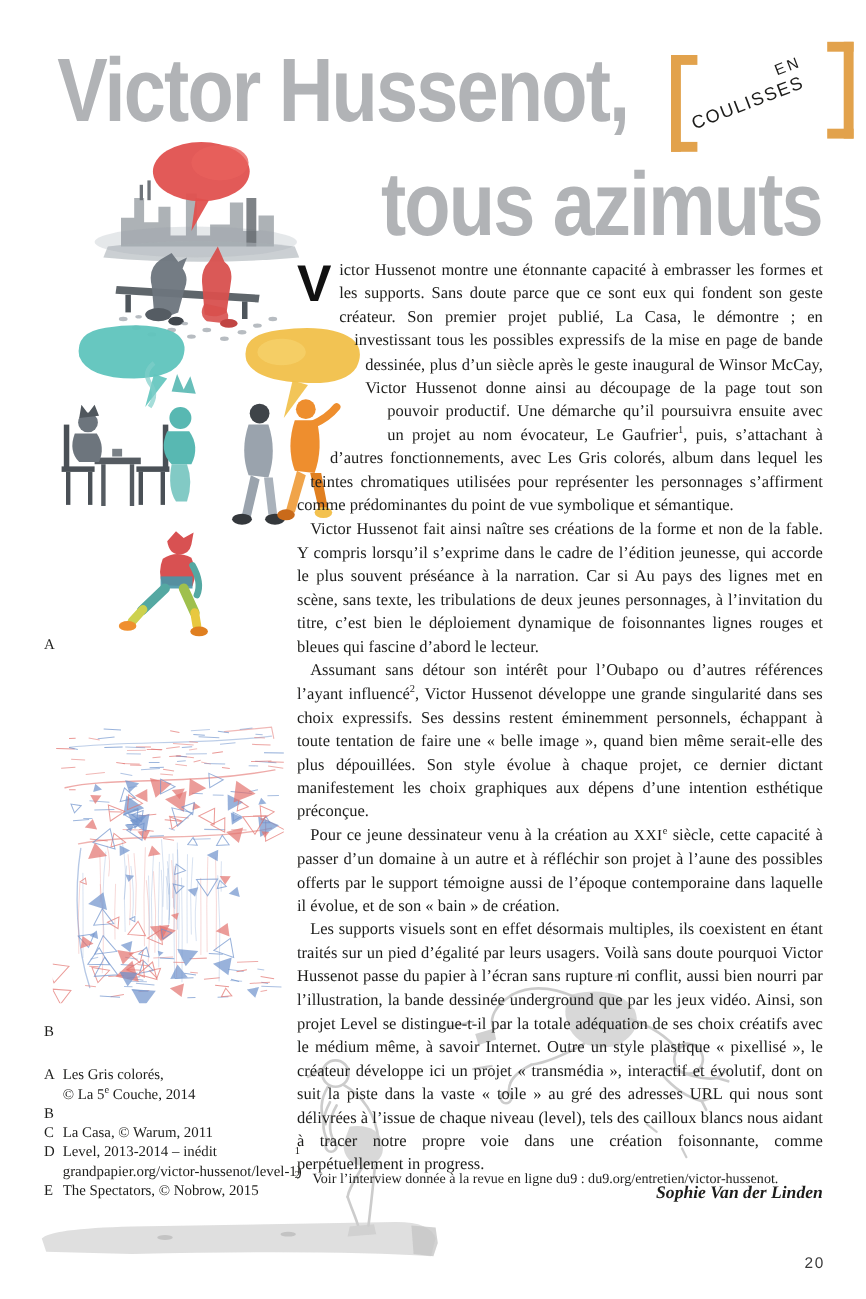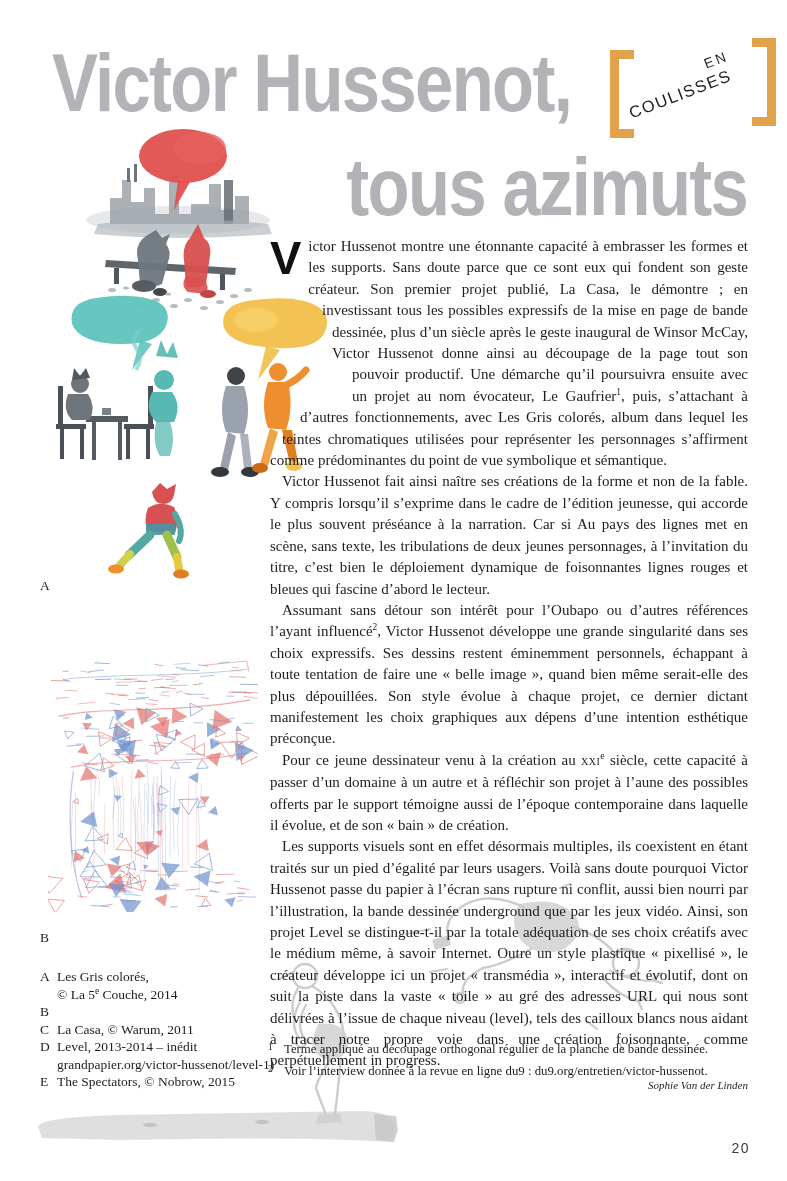--- a/index.html
+++ b/index.html
@@ -34,22 +34,22 @@
   .article p.first{text-indent:0;}
   .dropcap{
     float:left;font-family:"Liberation Sans",sans-serif;font-weight:700;
     font-size:47px;line-height:40px;height:43px;margin:2px 7px 0 0;color:#111;
   }
   .sp{float:left;clear:left;height:21px;}
   #sp0{width:1px;height:22px;margin-left:-1px;}
   #sp1{width:52px}#sp2{width:62px}#sp3{width:50px}#sp4{width:82px}#sp5{width:30px}#sp6{width:12px}
   .it{}
   sup{font-size:9.5px;line-height:0;}
-  .sc{font-size:10px;letter-spacing:.5px;}
-  .signature{text-align:right;font-weight:400;font-style:italic;font-size:11px;margin-top:3px;}
+  .sc{font-size:14px;letter-spacing:.5px;}
+  .signature{text-align:right;font-weight:700;font-style:italic;font-size:16px;margin-top:3px;}
   
   .fig-label{position:absolute;font-size:13.5px;font-weight:400;z-index:2;}
   #label-a{left:40px;top:566px;}
   #label-b{left:40px;top:918px;}
   .captions{position:absolute;left:40px;top:956px;width:240px;font-size:13.5px;line-height:17.5px;z-index:2;}
   .cap-row{display:flex;}
   .cap-letter{flex:none;width:17px;}
   
   .footnotes{position:absolute;left:268px;top:1026px;width:492px;font-size:12.8px;line-height:22px;z-index:2;}
   .fn-row{display:flex;}
@@ -555,21 +555,20 @@
       </div>
       <div class="cap-row">
         <span class="cap-letter">E</span>
         <span><span class="it">The Spectators,</span><span> © Nobrow, 2015</span></span>
       </div>
     </div>
 
   <div class="footnotes" id="footnotes">
       <div class="fn-row">
         <span class="fn-num">1</span>
-        <span><span>Terme appliqué au découpage orthogonal régulier de la planche de bande dessinée.</span></span>
       </div>
       <div class="fn-row">
         <span class="fn-num">2</span>
         <span><span>Voir l’interview donnée à la revue en ligne </span><span class="it">du9</span><span> : du9.org/entretien/victor-hussenot.</span></span>
       </div>
     </div>
 
   <div class="page-number">20</div>
 </div>
 

